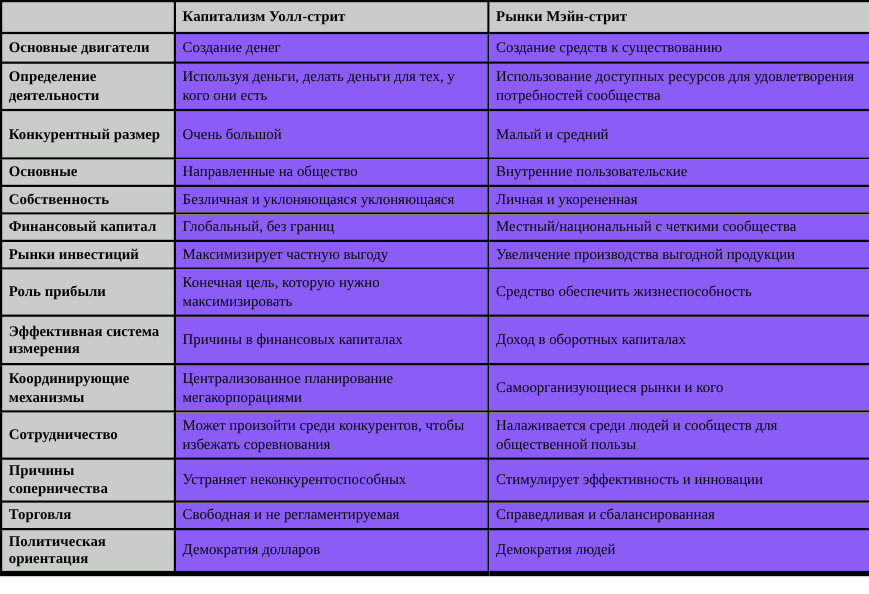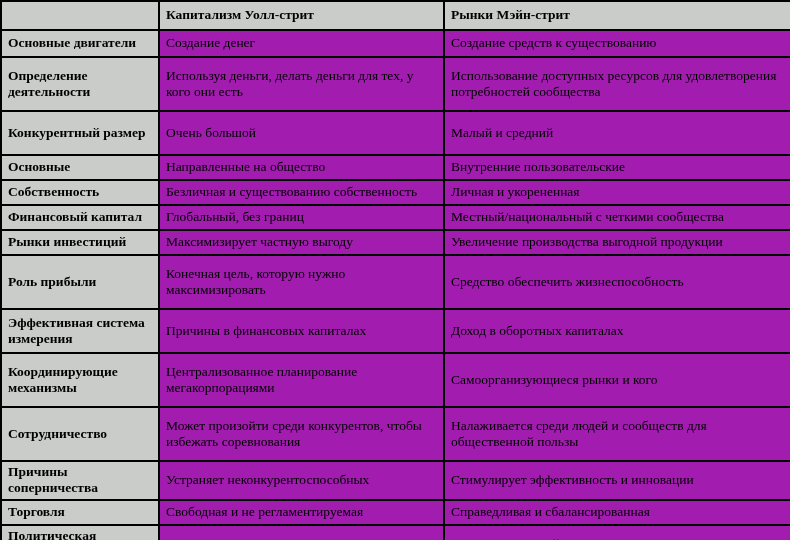--- a/index.html
+++ b/index.html
@@ -24,29 +24,29 @@
     padding: 2px 6px 2px 6px;
     overflow: hidden;
     text-align: left;
   }
   .label-cell, .header-cell, .corner-cell {
     background: #c9ccc9;
     font-weight: bold;
     padding-left: 5px;
   }
   .data-cell {
-    background: #a21caf;
+    background: #8b5cf6;
     font-weight: normal;
   }
   tr.h25 { height: 25px; }
   tr.h26 { height: 25px; }
   tr.h27 { height: 27px; }
   tr.h29 { height: 29px; }
   tr.h34 { height: 34px; }
-  tr.h43 { height: 54px; }
+  tr.h43 { height: 43px; }
   tr.h44 { height: 44px; }
   .comparison-table tr:last-child td {
     border-bottom: 5px solid #000000;
   }
 </style>
 </head>
 <body>
 
 <table class="comparison-table">
   <colgroup>
@@ -75,21 +75,21 @@
       <td class="data-cell">Очень большой</td>
       <td class="data-cell">Малый и средний</td>
     </tr>
     <tr class="h25">
       <td class="label-cell">Основные</td>
       <td class="data-cell">Направленные на общество</td>
       <td class="data-cell">Внутренние пользовательские</td>
     </tr>
     <tr class="h25">
       <td class="label-cell">Собственность</td>
-      <td class="data-cell">Безличная и существованию собственность</td>
+      <td class="data-cell">Безличная и уклоняющаяся уклоняющаяся</td>
       <td class="data-cell">Личная и укорененная</td>
     </tr>
     <tr class="h26">
       <td class="label-cell">Финансовый капитал</td>
       <td class="data-cell">Глобальный, без границ</td>
       <td class="data-cell">Местный/национальный с четкими сообщества</td>
     </tr>
     <tr class="h26">
       <td class="label-cell">Рынки инвестиций</td>
       <td class="data-cell">Максимизирует частную выгоду</td>

